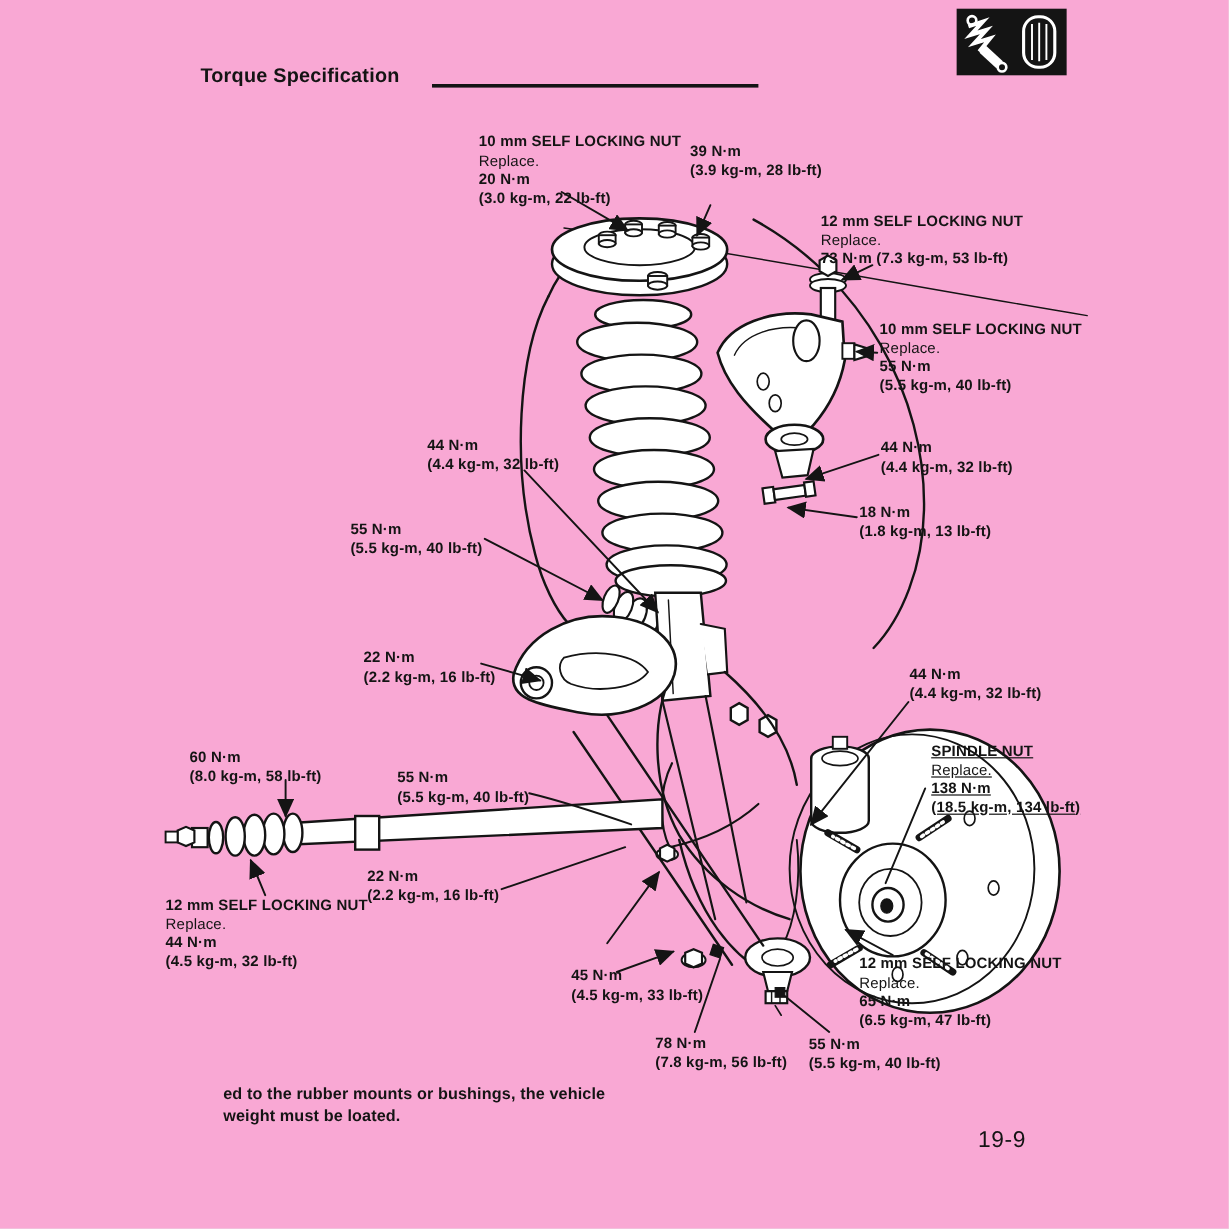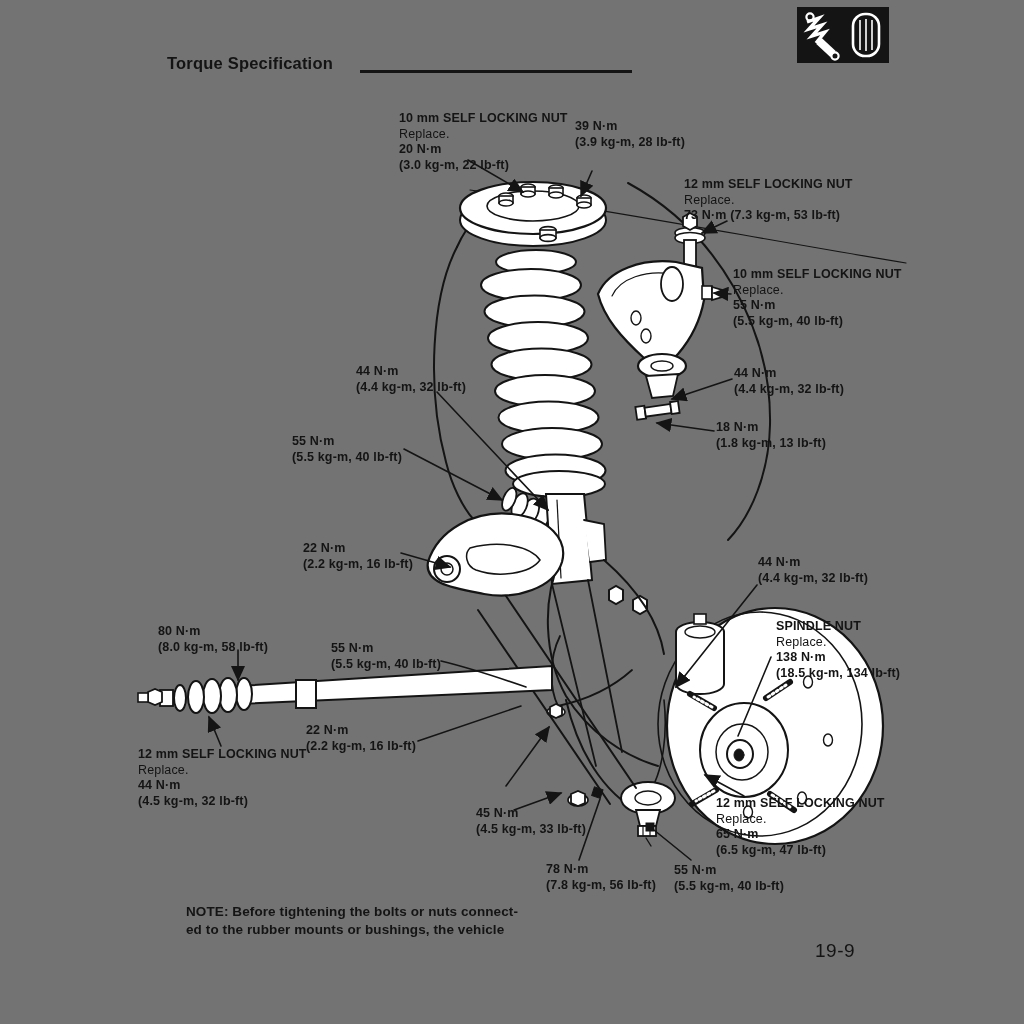--- a/index.html
+++ b/index.html
@@ -1,16 +1,16 @@
 <!DOCTYPE html>
 <html><head>
 <meta charset="utf-8">
 <style>
   html,body{margin:0;padding:0;background:#e8e8e8;}
-  #page{position:relative;width:1024px;height:1024px;background:#737373;overflow:hidden;
+  #page{position:relative;width:1024px;height:1024px;background:#f9a8d4;overflow:hidden;
         font-family:"Liberation Sans",sans-serif;color:#141414;}
   .abs{position:absolute;}
   #title{left:167px;top:54px;font-size:16.5px;font-weight:700;letter-spacing:.2px;}
   #title-rule{left:360px;top:70px;width:272px;height:2.5px;background:#141414;}
   #icon-box{left:797px;top:7px;}
   #diagram{left:0;top:0;width:1024px;height:1024px;}
   .callout{position:absolute;font-size:12.5px;line-height:15.5px;white-space:nowrap;}
   .callout .b{font-weight:700;}
   .callout .n{font-weight:400;}
   .callout div{letter-spacing:.15px;}
@@ -295,28 +295,28 @@
         <div class="b">(5.5 kg-m, 40 lb-ft)</div>
       </div>
       <div class="callout" style="left: 303px; top: 541px;">
         <div class="b">22 N·m</div>
         <div class="b">(2.2 kg-m, 16 lb-ft)</div>
       </div>
       <div class="callout" style="left: 758px; top: 555px;">
         <div class="b">44 N·m</div>
         <div class="b">(4.4 kg-m, 32 lb-ft)</div>
       </div>
-      <div class="callout" style="left: 776px; top: 619px;">
+      <div class="callout" style="left: 776px; top: 619px; text-decoration: underline;">
         <div class="b">SPINDLE NUT</div>
         <div class="n">Replace.</div>
         <div class="b">138 N·m</div>
         <div class="b">(18.5 kg-m, 134 lb-ft)</div>
       </div>
       <div class="callout" style="left: 158px; top: 624px;">
-        <div class="b">80 N·m</div>
+        <div class="b">60 N·m</div>
         <div class="b">(8.0 kg-m, 58 lb-ft)</div>
       </div>
       <div class="callout" style="left: 331px; top: 641px;">
         <div class="b">55 N·m</div>
         <div class="b">(5.5 kg-m, 40 lb-ft)</div>
       </div>
       <div class="callout" style="left: 306px; top: 723px;">
         <div class="b">22 N·m</div>
         <div class="b">(2.2 kg-m, 16 lb-ft)</div>
       </div>
@@ -340,19 +340,19 @@
       </div>
       <div class="callout" style="left: 716px; top: 796px;">
         <div class="b">12 mm SELF LOCKING NUT</div>
         <div class="n">Replace.</div>
         <div class="b">65 N·m</div>
         <div class="b">(6.5 kg-m, 47 lb-ft)</div>
       </div>
     </div>
 
   <div id="note" class="abs">
-      <div>NOTE:  Before tightening the bolts or nuts connect-</div>
       <div>ed to the rubber mounts or bushings, the vehicle</div>
+      <div>weight must be loated.</div>
     </div>
 
   <div id="page-number" class="abs">19-9</div>
 
 </div>
 
 </body></html>

